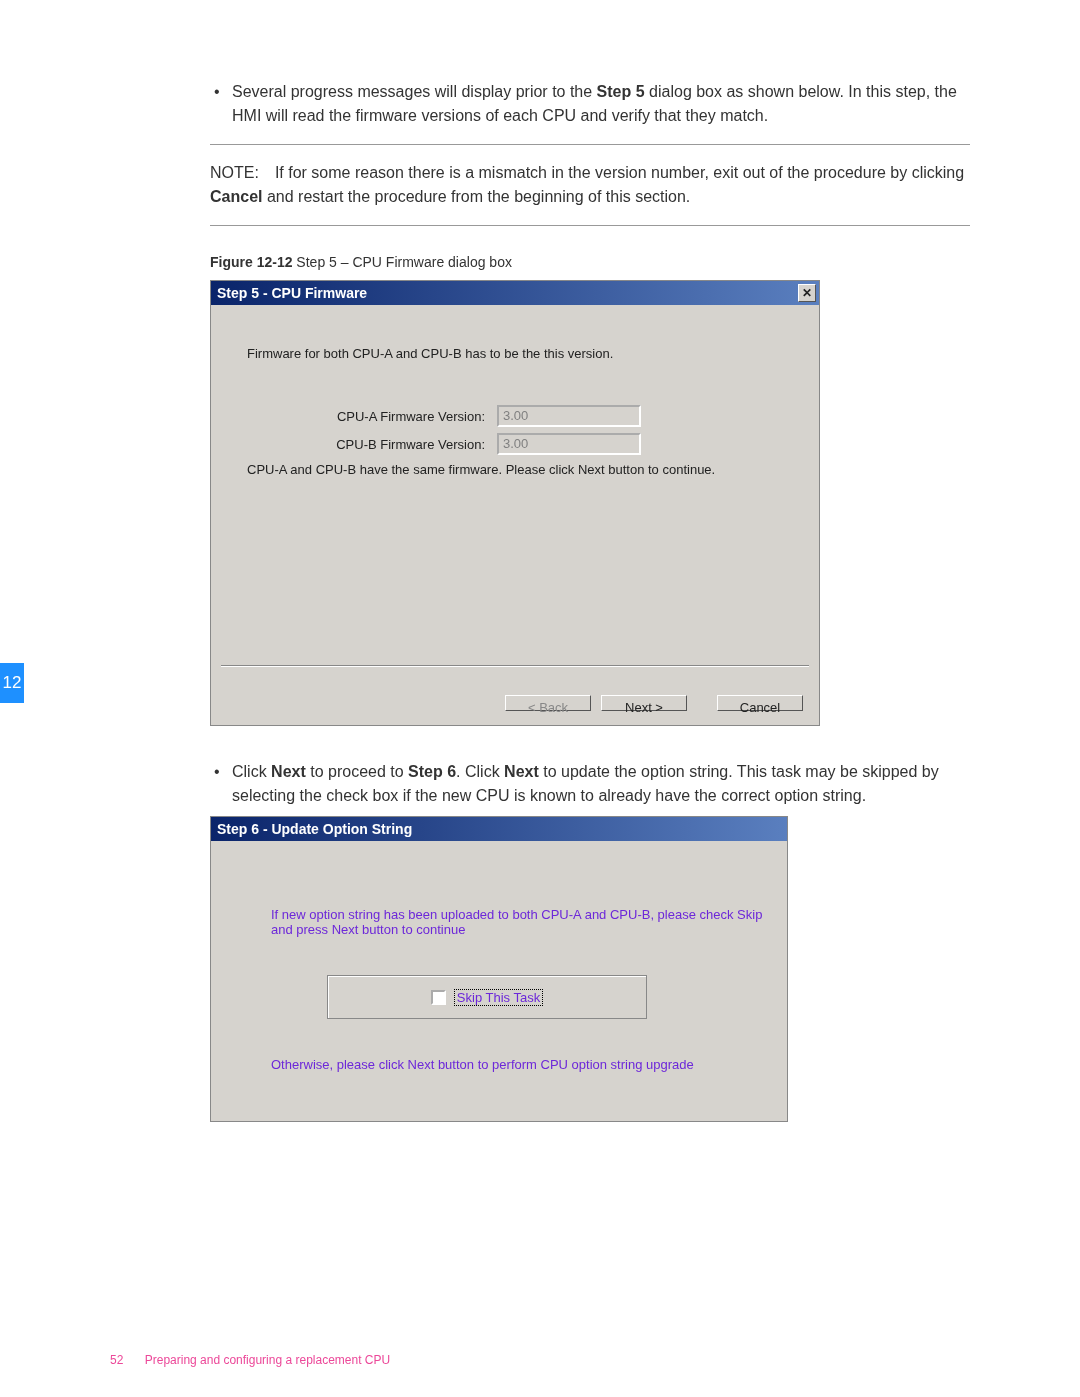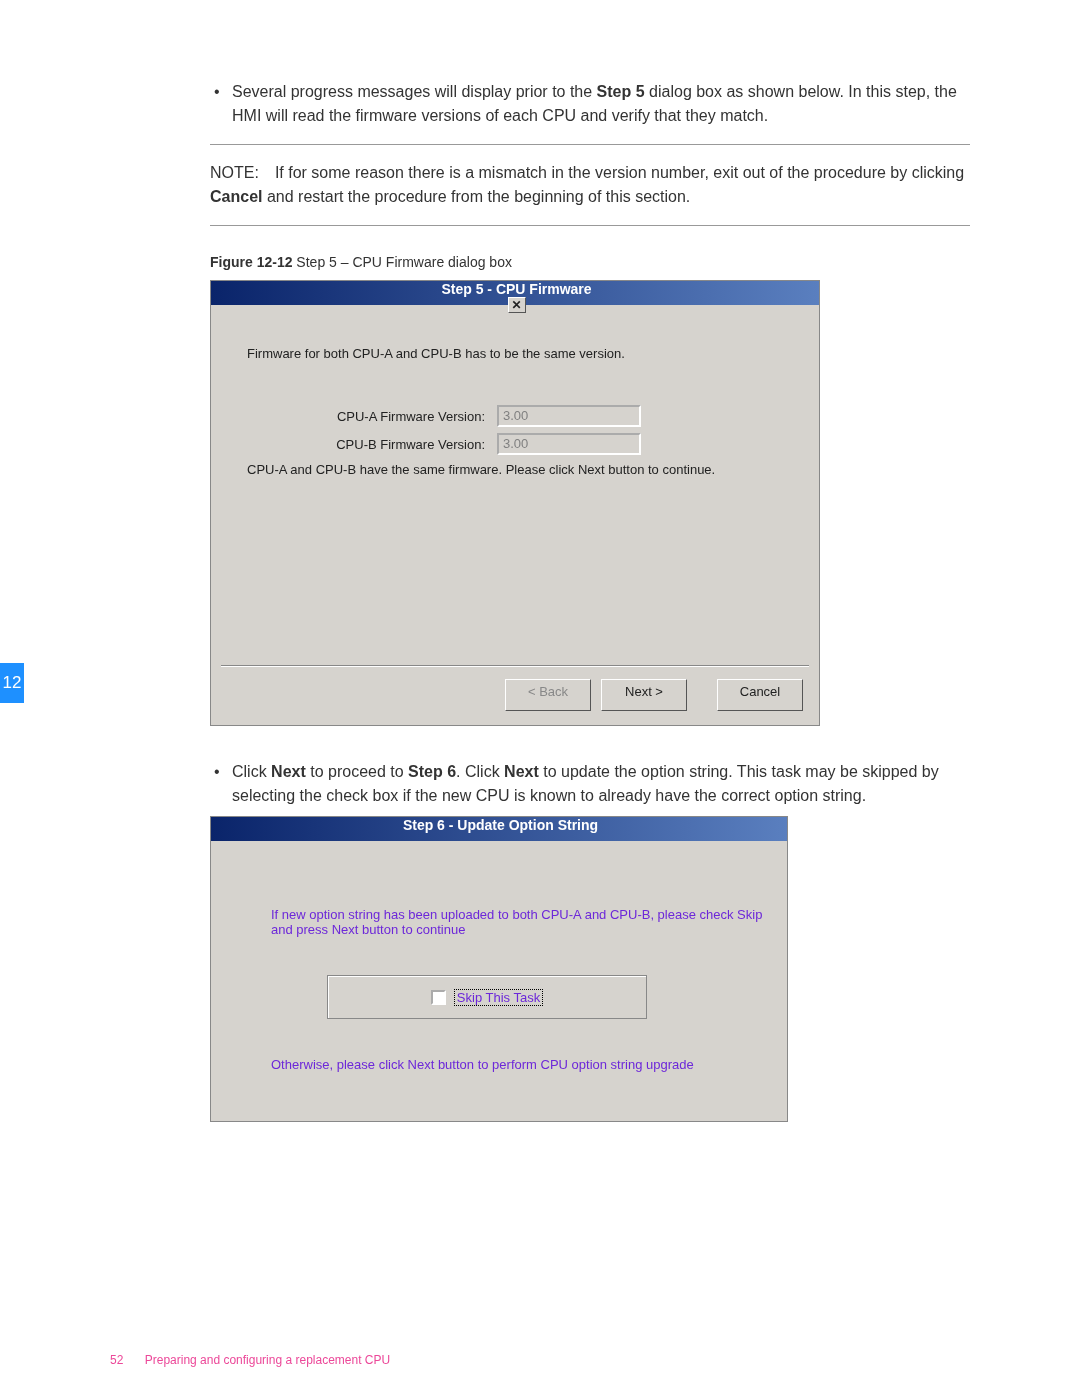--- a/index.html
+++ b/index.html
@@ -48,21 +48,20 @@
     background: #d6d3ce;
     margin-bottom: 34px;
   }
   .titlebar {
     background: linear-gradient(to right, #0a246a, #5a7fbf);
     height: 24px;
     display: flex;
     align-items: center;
     justify-content: space-between;
     padding: 0 3px 0 6px;
-    flex-direction: column;
   }
   .titlebar .title-text {
     color: #fff;
     font-size: 14px;
     font-weight: bold;
     font-family: Arial, sans-serif;
   }
   .titlebar .close-btn {
     width: 18px;
     height: 18px;
@@ -120,21 +119,21 @@
   }
   .btn-row {
     position: absolute;
     bottom: 14px;
     right: 16px;
     display: flex;
     gap: 10px;
   }
   .win-btn {
     width: 86px;
-    height: 32px;
+    height: 16px;
     background: #d6d3ce;
     border: 1px solid #fff;
     border-right-color: #555;
     border-bottom-color: #555;
     font-size: 13px;
     font-family: "Microsoft Sans Serif", Arial, sans-serif;
     text-align: center;
     line-height: 24px;
   }
   .win-btn.disabled { color: #888; }
@@ -217,21 +216,21 @@
   <div class="fig-caption">
     <span class="fig-num">Figure 12-12</span><span>  Step 5 – CPU Firmware dialog box</span>
   </div>
 
   <div class="dialog">
     <div class="titlebar">
       <span class="title-text">Step 5 - CPU Firmware</span>
       <div class="close-btn">✕</div>
     </div>
     <div class="dialog-body" style="min-height:420px;">
-      <p>Firmware for both CPU-A and CPU-B has to be the same version.</p>
+      <p>Firmware for both CPU-A and CPU-B has to be the this version.</p>
       <div style="height:36px;"></div>
       <div class="row-field">
         <div class="label">CPU-A Firmware Version:</div>
         <div class="sunken">3.00</div>
       </div>
       <div class="row-field">
         <div class="label">CPU-B Firmware Version:</div>
         <div class="sunken">3.00</div>
       </div>
       <p class="msg2">CPU-A and CPU-B have the same firmware. Please click Next button to continue.</p>

